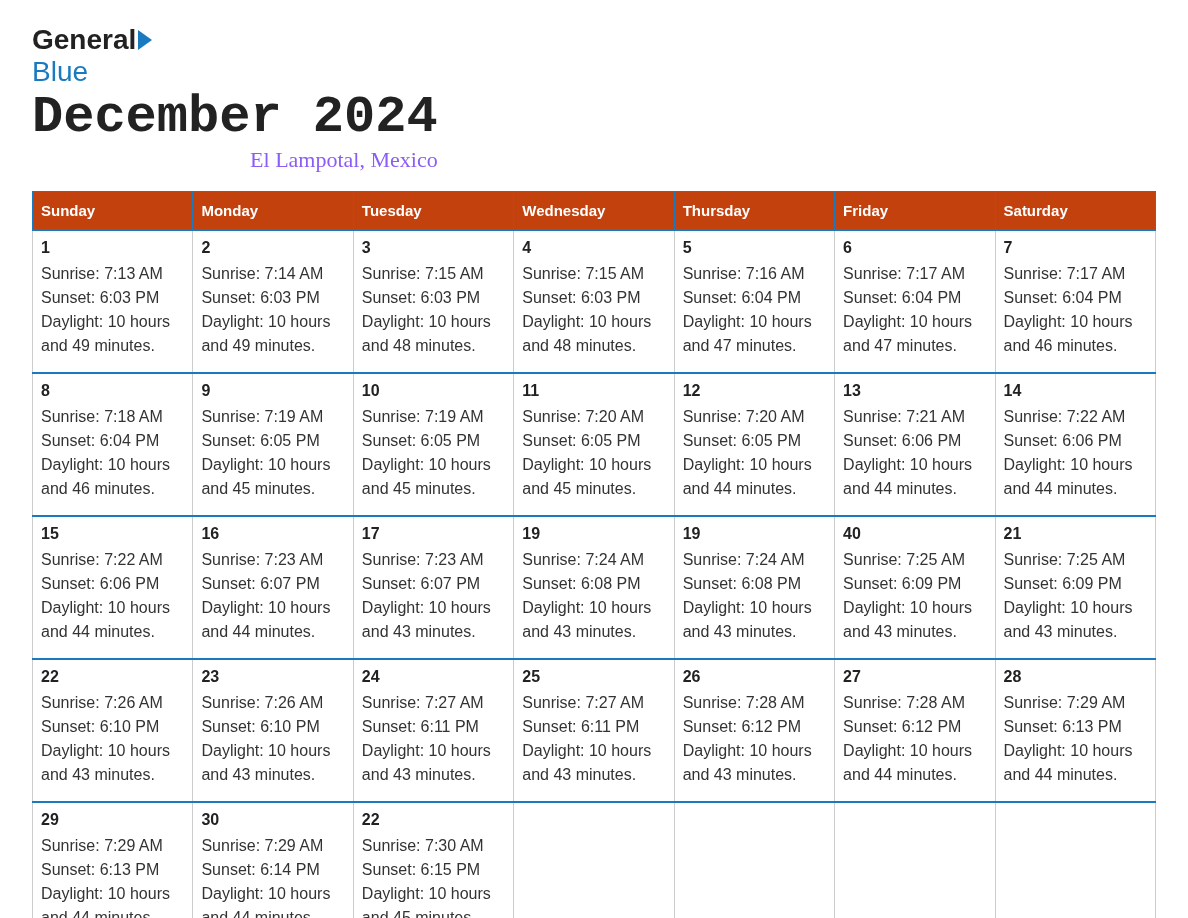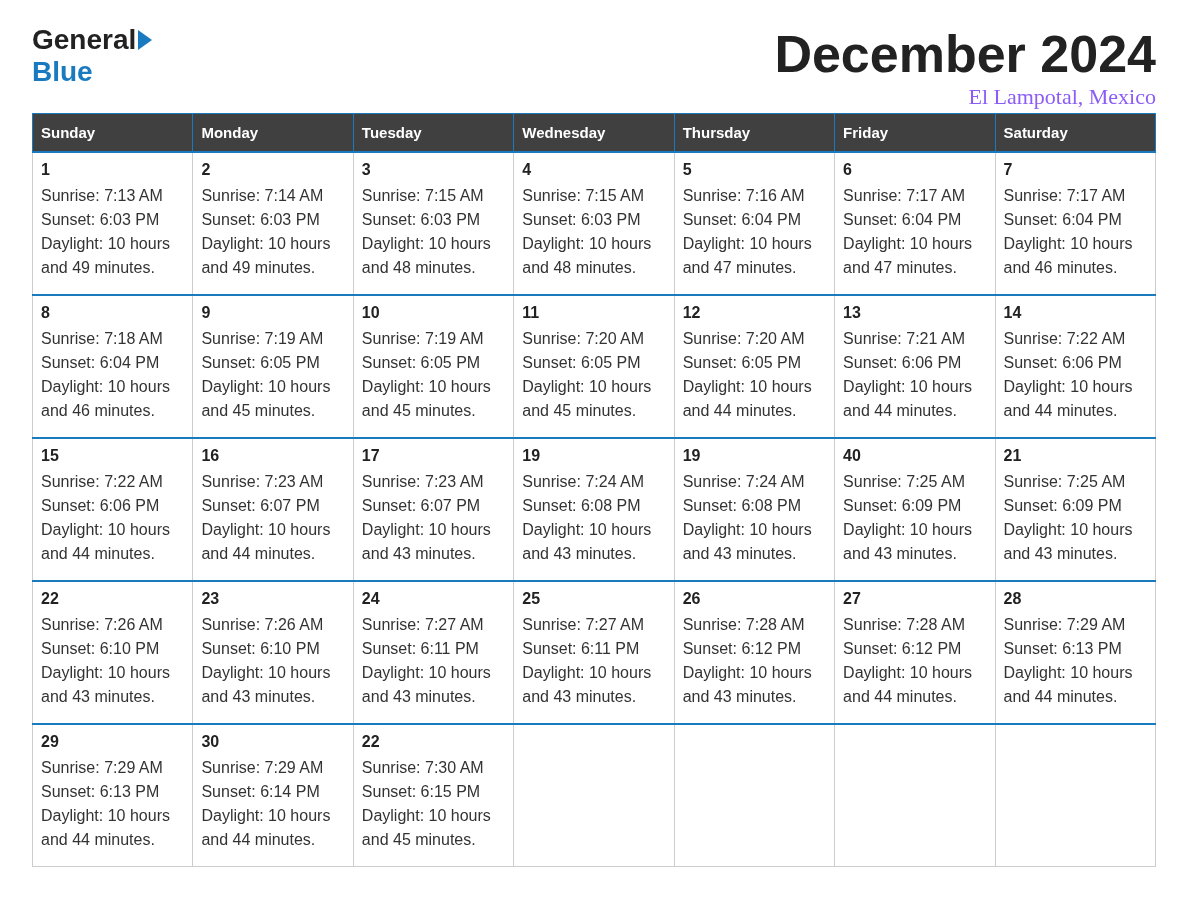--- a/index.html
+++ b/index.html
@@ -7,21 +7,22 @@
       font-family: Arial, sans-serif;
       background: #fff;
       padding: 24px 32px;
       width: 1188px;
       min-height: 918px;
     }
     .header {
       display: flex;
       justify-content: space-between;
       align-items: flex-start;
-      margin-bottom: 3px;
+      margin-bottom: 18px;
+      flex-direction: column;
     }
     .logo {
       display: flex;
       flex-direction: column;
       align-items: flex-start;
     }
     .logo-text {
       display: flex;
       align-items: center;
       font-size: 28px;
@@ -34,43 +35,43 @@
       height: 0;
       border-left: 14px solid #1a7abf;
       border-top: 10px solid transparent;
       border-bottom: 10px solid transparent;
       margin: 0 2px;
       display: inline-block;
     }
     .logo-blue {
       color: #1a7abf;
       font-size: 28px;
-      font-weight: bold;
+      font-weight: normal;
     }
     .title-block {
       text-align: right;
     }
     .title-block h1 {
       font-size: 52px;
       font-weight: bold;
       color: #222;
-      font-family: Liberation Sans, sans-serif;
+      font-family: Liberation Mono, monospace;
     }
     .title-block h2 {
       font-size: 22px;
       font-weight: normal;
       color: #8b5cf6;
       font-family: Georgia, serif;
     }
     .calendar {
       width: 100%;
       border-collapse: collapse;
     }
     .calendar thead tr th {
-      background-color: #404040;
+      background-color: #c2410c;
       color: #fff;
       font-size: 15px;
       font-weight: bold;
       padding: 10px 8px;
       text-align: left;
       border: 1px solid #1a7abf;
     }
     .calendar tbody tr td {
       vertical-align: top;
       padding: 8px 8px 14px 8px;

